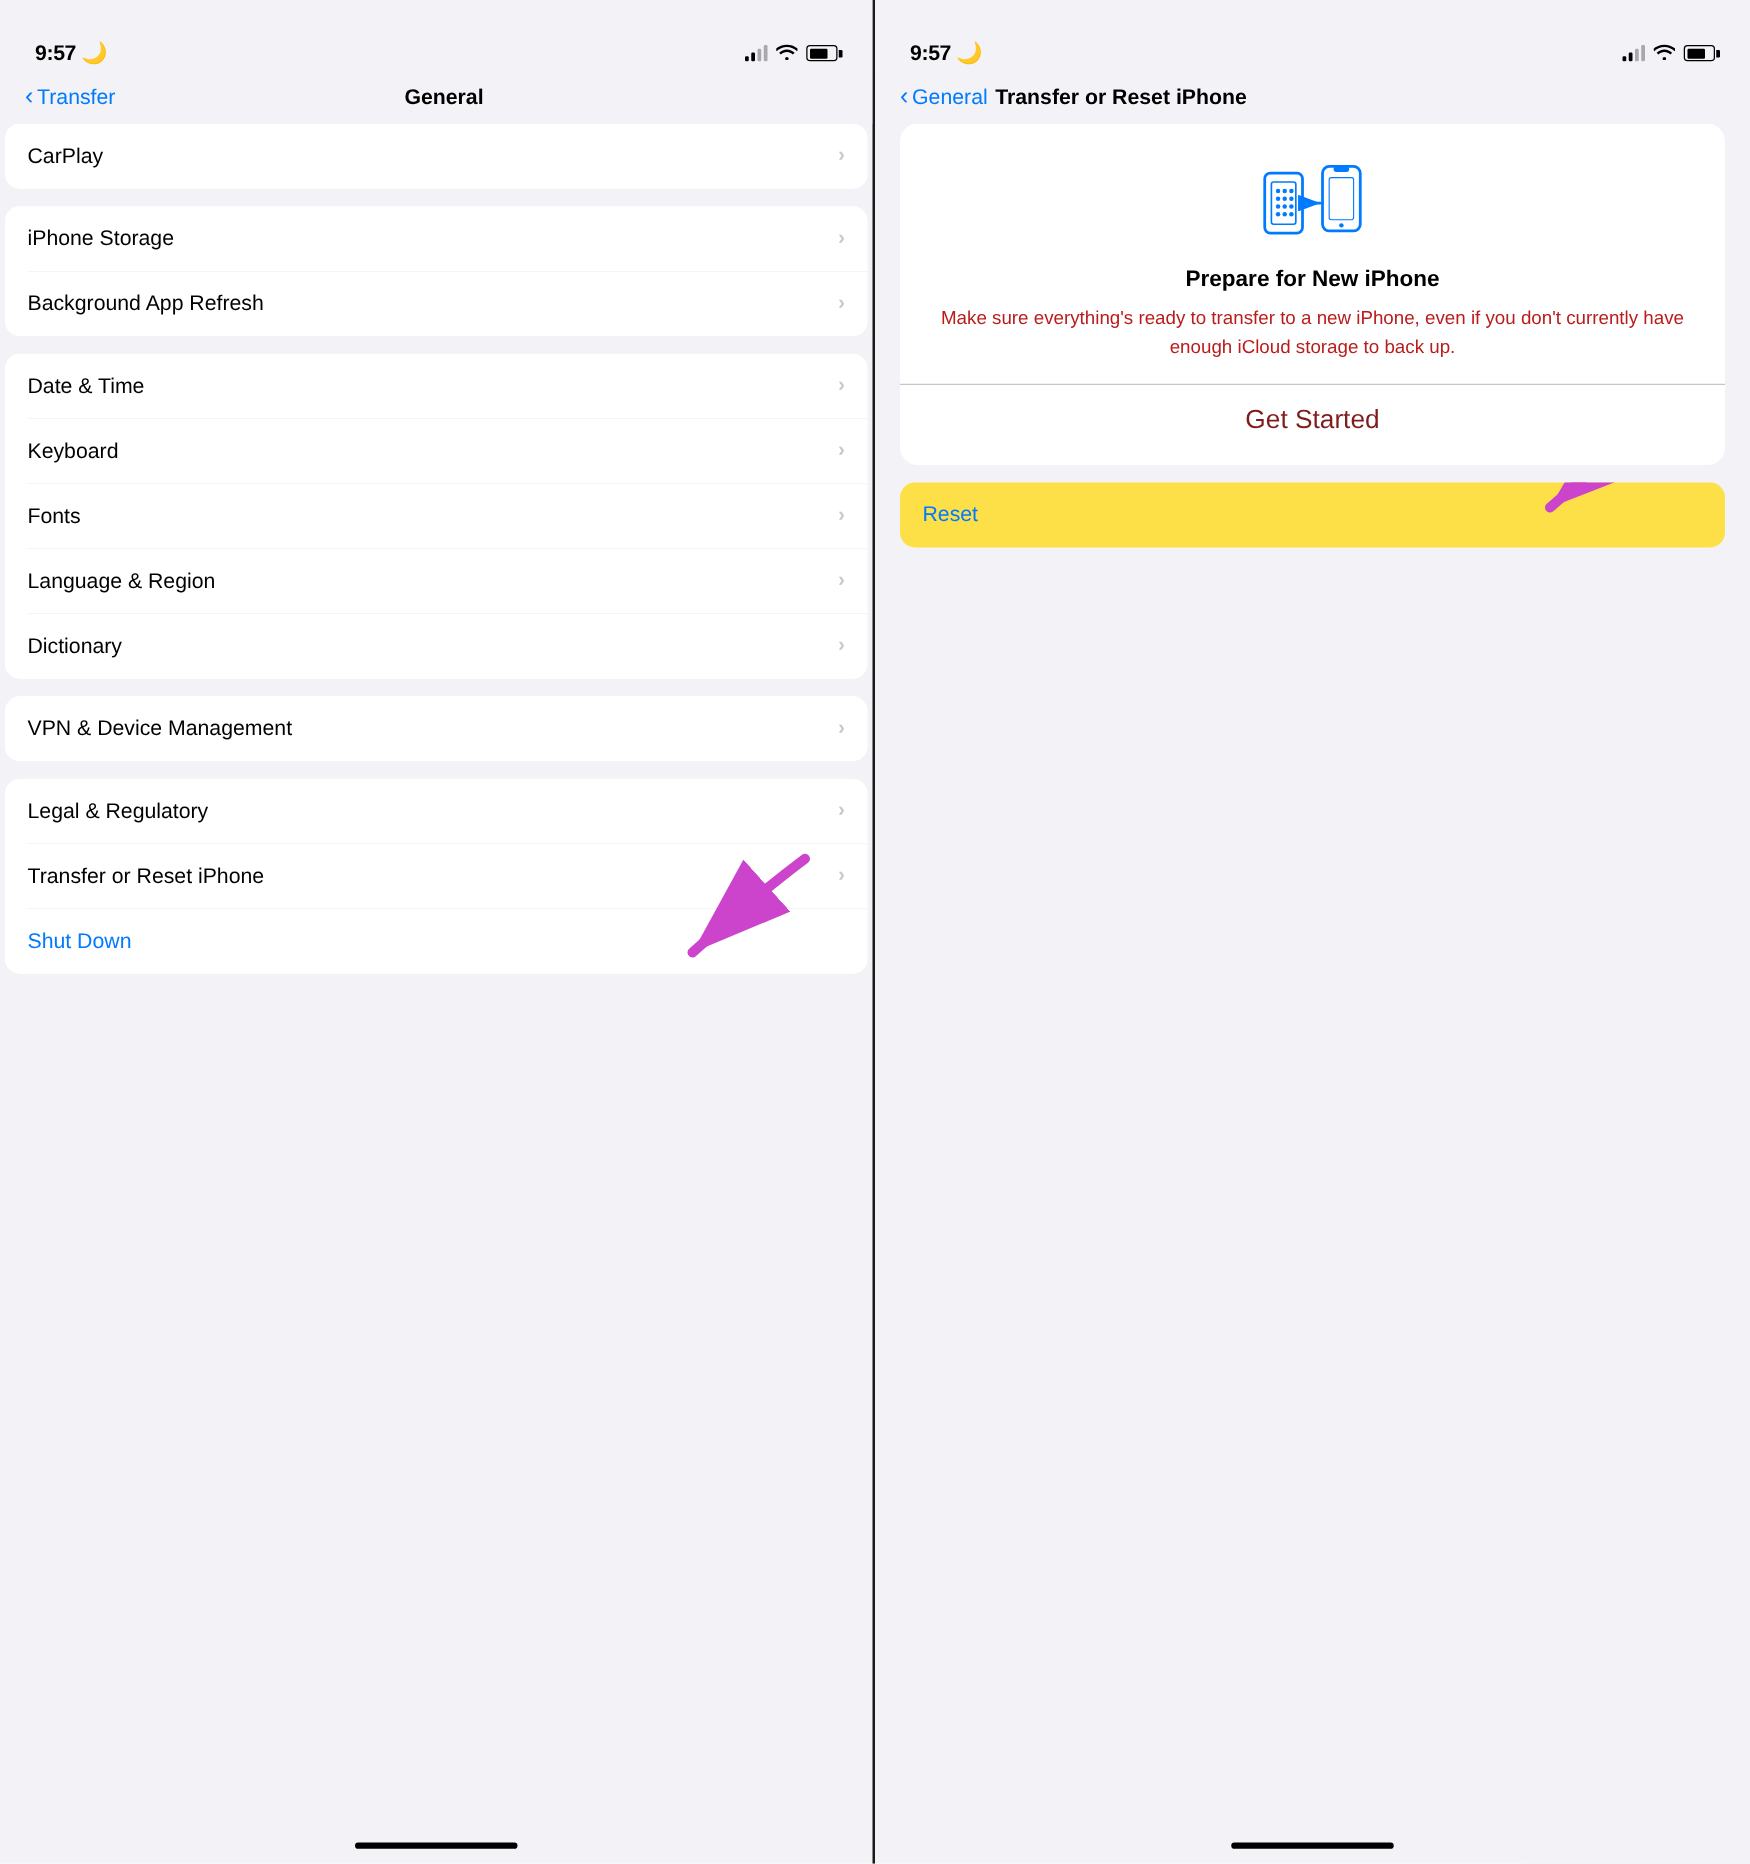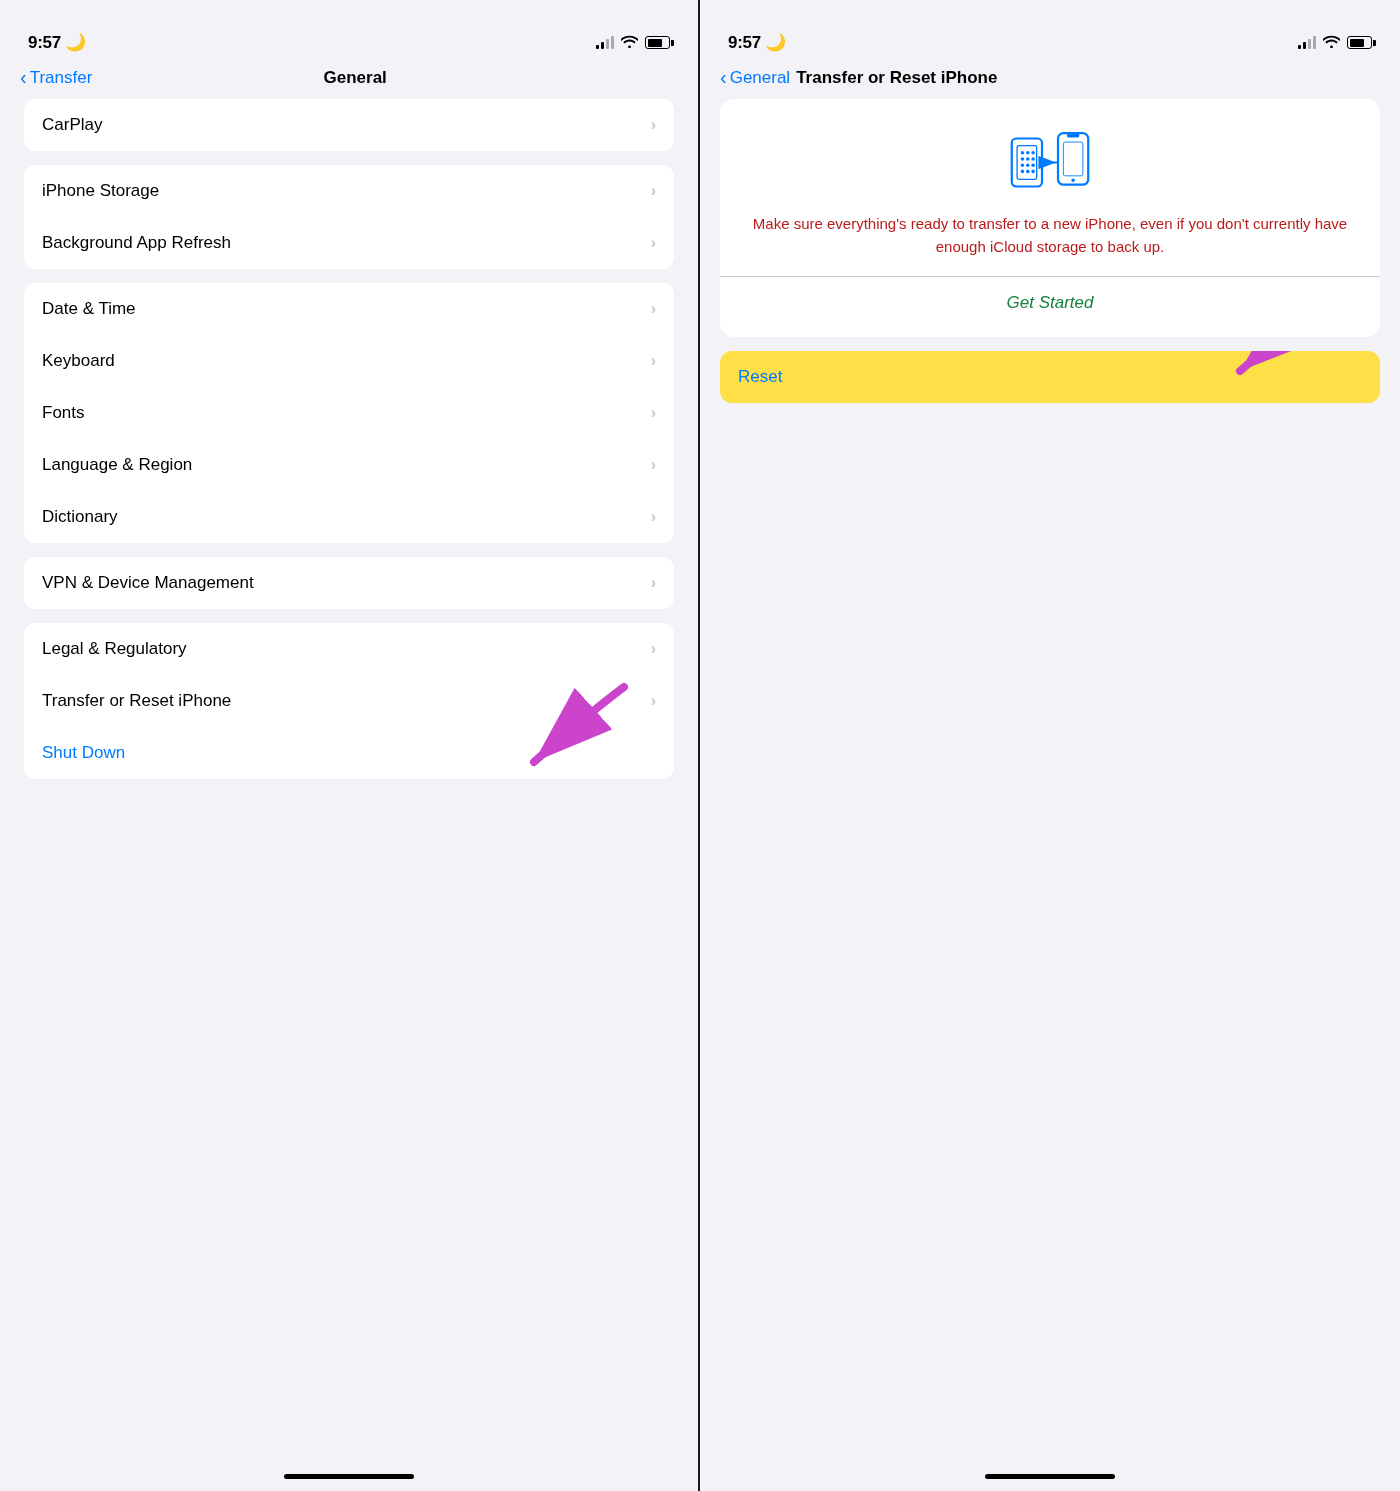--- a/index.html
+++ b/index.html
@@ -124,21 +124,21 @@
       flex: 1;
       text-align: center;
       font-size: 17px;
       font-weight: 600;
       color: #000;
       margin-right: 60px;
     }
 
     
     .settings-content {
-      padding: 0 24px;
+      padding: 0 4px;
       overflow-y: auto;
     }
 
     .settings-section {
       margin-bottom: 14px;
     }
 
     .settings-group {
       background: #fff;
       border-radius: 12px;
@@ -262,27 +262,26 @@
       margin-bottom: 18px;
     }
 
     .divider-line {
       height: 0.5px;
       background: #c6c6c8;
       margin: 0 -24px 16px;
     }
 
     .get-started-btn {
-      font-size: 17px;
-      color: #15803d;
+      font-size: 21px;
+      color: #7f1d1d;
       cursor: pointer;
       background: none;
       border: none;
       font-family: inherit;
-      font-style: italic;
     }
 
     
     .reset-section {
       background: #fde047;
       border-radius: 12px;
       overflow: hidden;
       margin-bottom: 14px;
       position: relative;
     }
@@ -508,20 +507,21 @@
           <circle cx="71" cy="55" r="2" fill="#007aff"></circle>
 
           <path d="M38 35 L52 35" stroke="#007aff" stroke-width="2.5" stroke-linecap="round" marker-end="url(#blue-arrow)"></path>
           <defs>
             <marker id="blue-arrow" markerWidth="8" markerHeight="6" refX="8" refY="3" orient="auto">
               <polygon points="0 0, 8 3, 0 6" fill="#007aff"></polygon>
             </marker>
           </defs>
         </svg>
       </div>
+      <div class="prepare-title">Prepare for New iPhone</div>
       <div class="prepare-desc">Make sure everything's ready to transfer to a new iPhone, even if you don't currently have enough iCloud storage to back up.</div>
       <div class="divider-line"></div>
       <button class="get-started-btn">Get Started</button>
     </div>
 
     <div style="position: relative;">
       <div class="reset-section">
         <div class="reset-row" style="position:relative;">
           <span class="reset-label">Reset</span>
 

